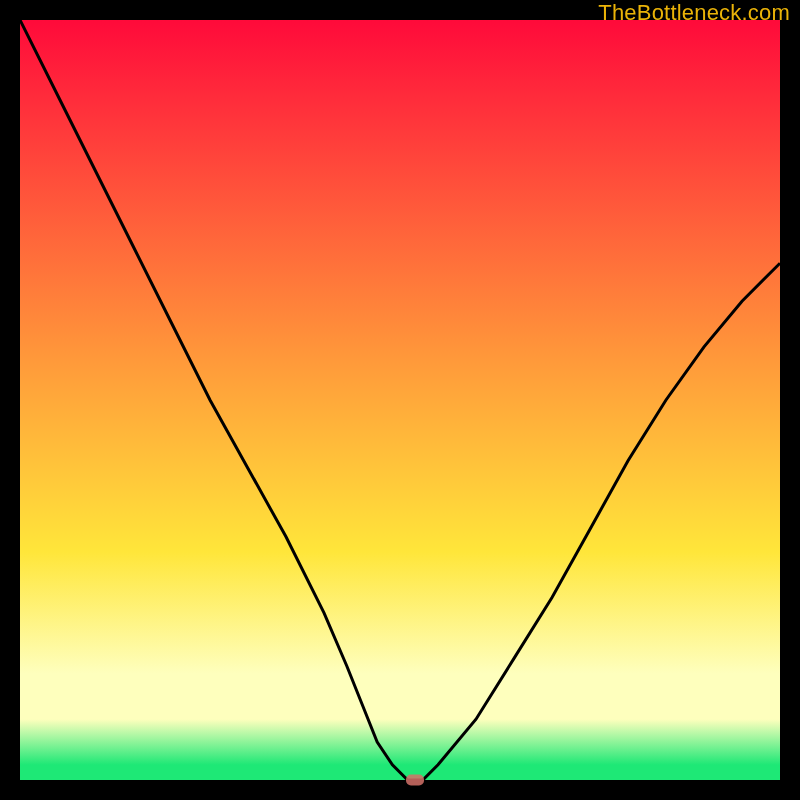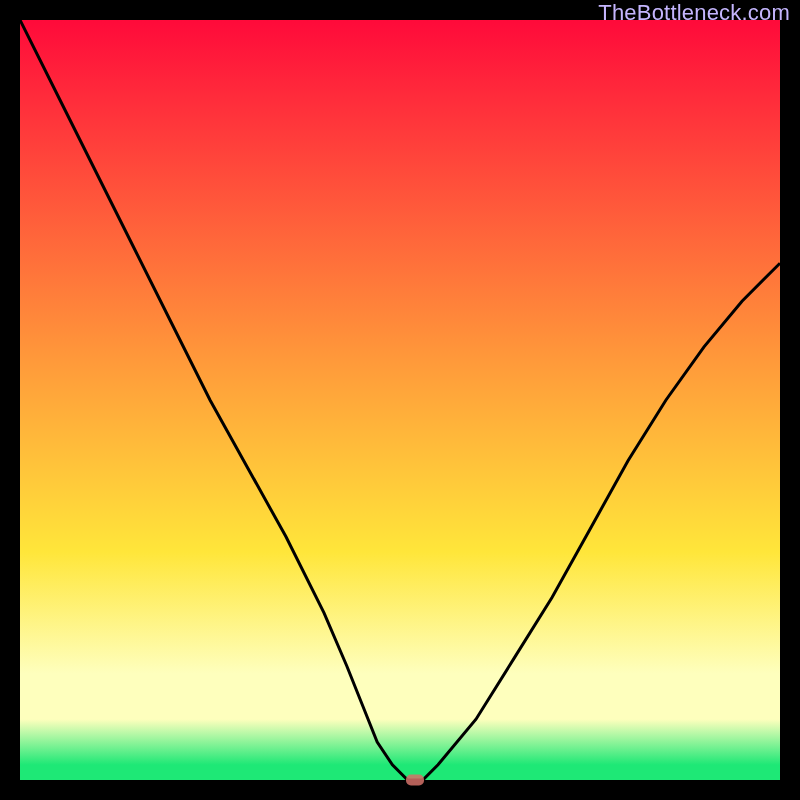--- a/index.html
+++ b/index.html
@@ -50,21 +50,21 @@
     border-radius: 5px;
     transform: translate(-50%, -50%);
     opacity: 0.85;
   }
   .attribution {
     position: absolute;
     top: 0px;
     right: 10px;
     font-size: 22px;
     font-weight: 500;
-    color: #c4b5fd;
+    color: #eab308;
     letter-spacing: 0.2px;
   }
 </style>
 </head>
 <body>
 
 <div class="frame">
   <div class="attribution">TheBottleneck.com</div>
 
   <div class="plot" id="plot">

